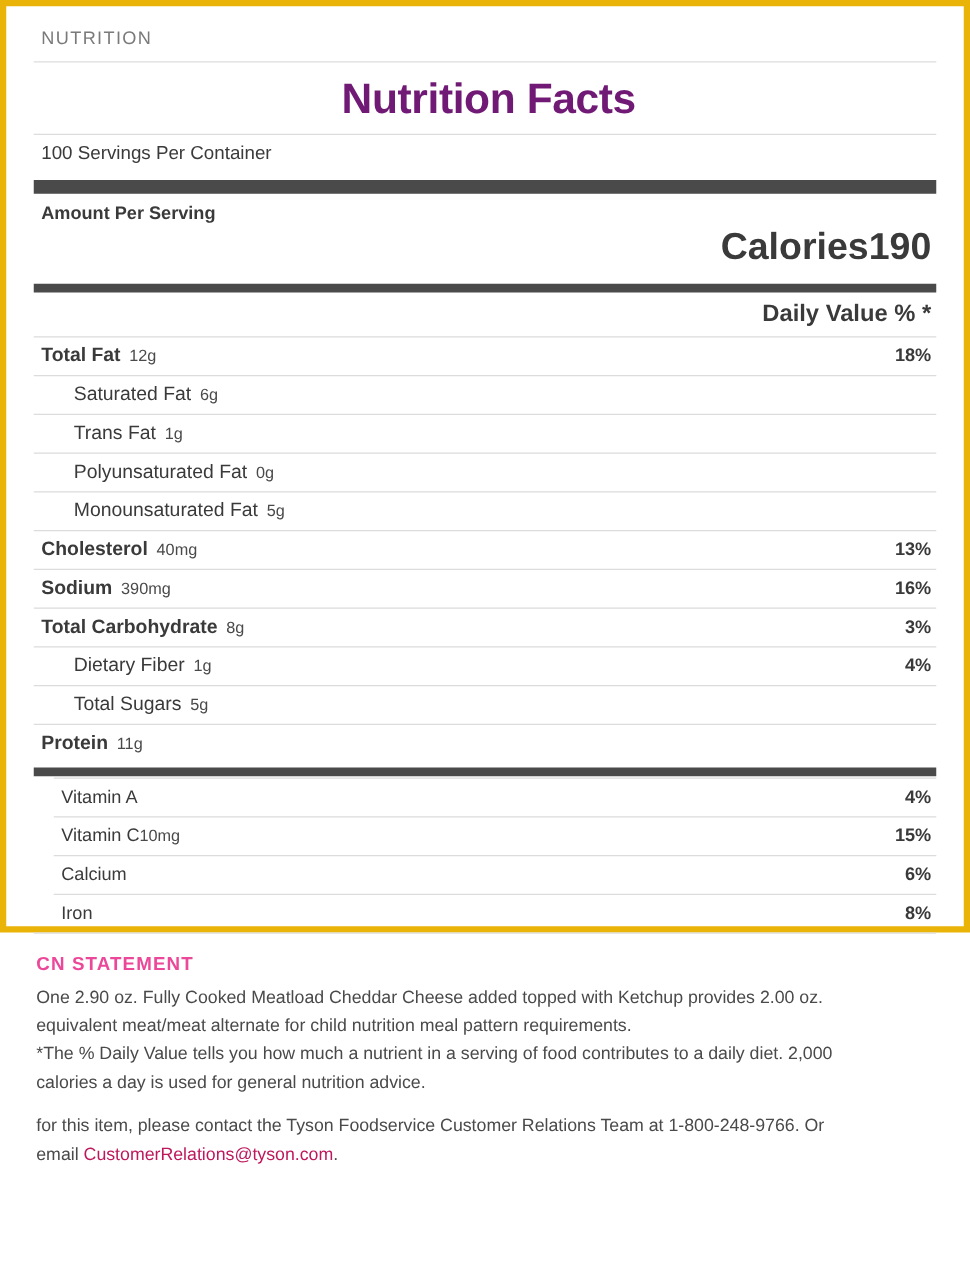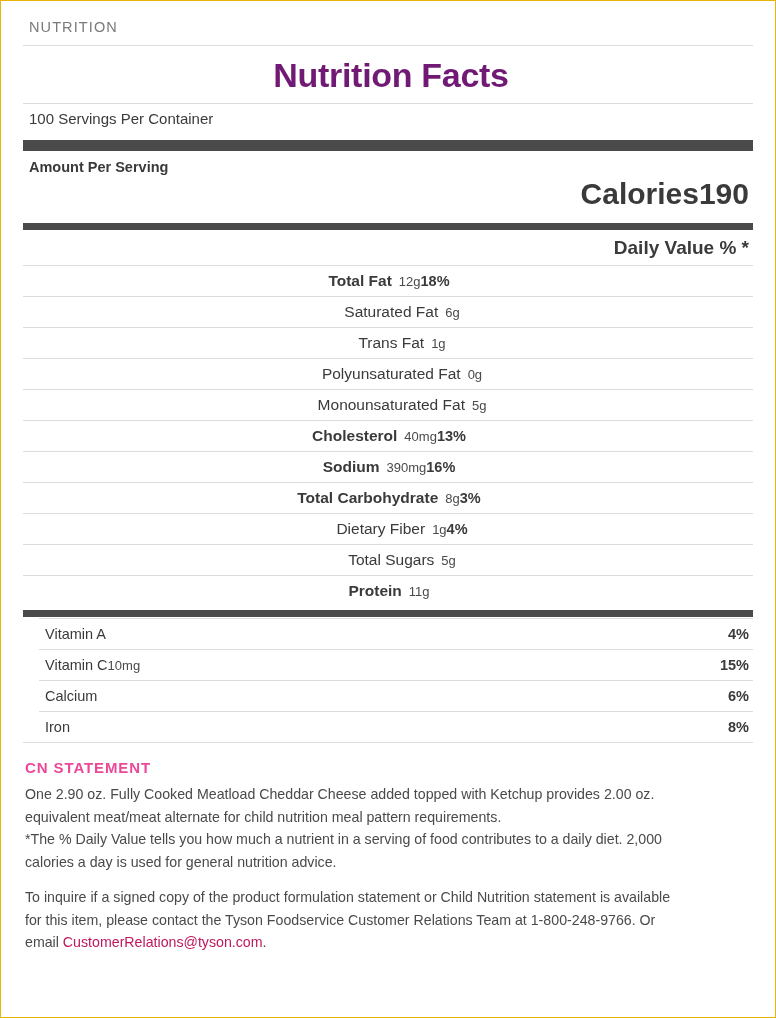--- a/index.html
+++ b/index.html
@@ -10,44 +10,44 @@
   body {
     width: 776px;
     height: 1018px;
     font-family: "Liberation Sans", sans-serif;
     color: #3b3b3b;
     -webkit-font-smoothing: antialiased;
   }
   .panel {
     position: relative;
     width: 776px;
-    height: 1018px;
+    height: 746px;
     box-sizing: border-box;
-    border: 1px solid #eab308;
+    border: 5px solid #eab308;
     padding: 14px 22px 0 22px;
   }
   .section-eyebrow {
     font-size: 14.5px;
     letter-spacing: 1.1px;
     color: #7a7a7a;
     padding: 4px 0 10px 6px;
     border-bottom: 1px solid #dddddd;
   }
   .facts-title {
     font-size: 34px;
     font-weight: bold;
     color: #701a75;
     letter-spacing: -0.3px;
     padding: 10px 0 8px 6px;
     text-align: center;
   }
   .row {
     display: flex;
     align-items: baseline;
-    justify-content: center;
+    justify-content: space-between;
     border-top: 1px solid #dcdcdc;
     padding: 6px 4px 6px 6px;
   }
   .row .left {
     display: flex;
     align-items: baseline;
     gap: 7px;
   }
   .nm { font-size: 15.5px; font-weight: bold; color: #3a3a3a; }
   .nm-light { font-size: 15.5px; font-weight: normal; color: #3a3a3a; }
@@ -263,17 +263,16 @@
   <div style="border-top:1px solid #dcdcdc;"></div>
 
   <div class="cn-head">CN STATEMENT</div>
   <div class="cn-para">One 2.90 oz. Fully Cooked Meatload Cheddar Cheese added topped with Ketchup provides 2.00 oz.</div>
   <div class="cn-para">equivalent meat/meat alternate for child nutrition meal pattern requirements.</div>
   <div class="cn-para">*The % Daily Value tells you how much a nutrient in a serving of food contributes to a daily diet. 2,000</div>
   <div class="cn-para">calories a day is used for general nutrition advice.</div>
 
   <div class="cn-gap"></div>
 
-  <div class="cn-para">To inquire if a signed copy of the product formulation statement or Child Nutrition statement is available</div>
   <div class="cn-para">for this item, please contact the Tyson Foodservice Customer Relations Team at 1-800-248-9766. Or</div>
   <div class="cn-para"><span>email </span><a class="email-link" href="#">CustomerRelations@tyson.com</a><span>.</span></div>
 
 </div>
 
 </body></html>

